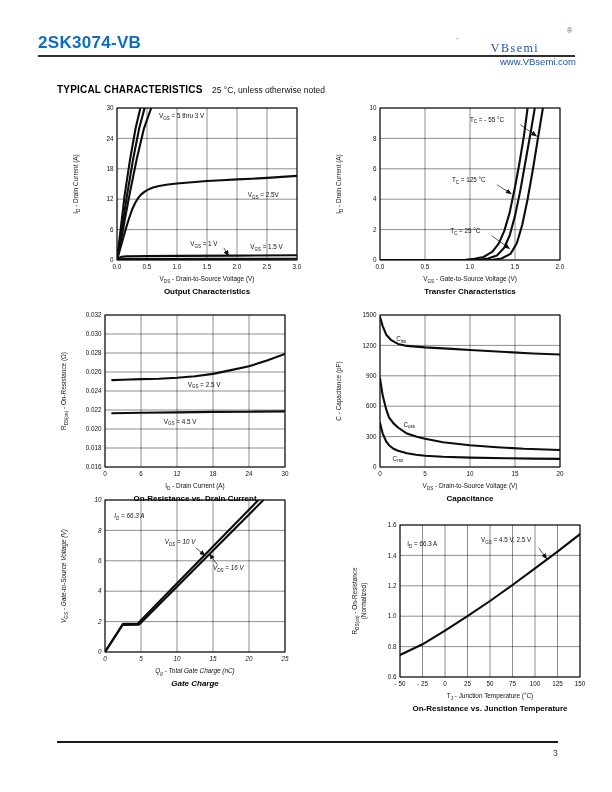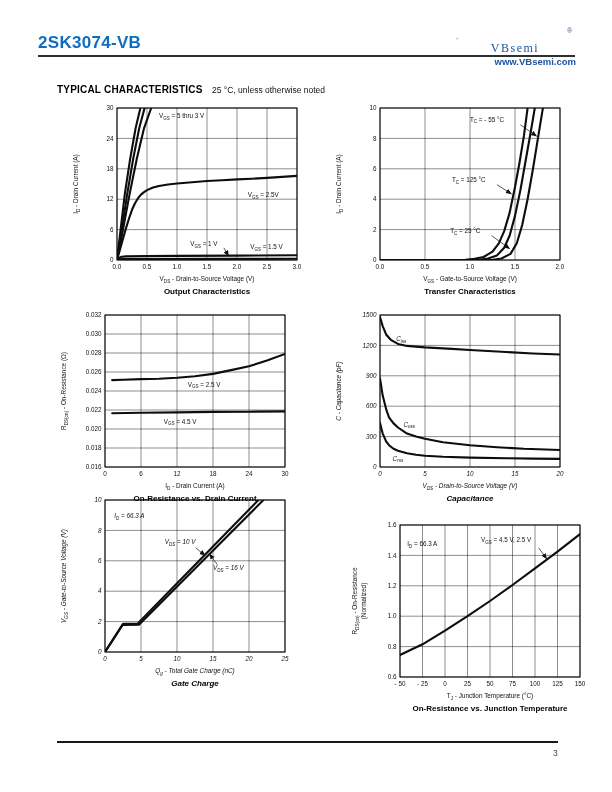--- a/index.html
+++ b/index.html
@@ -7,21 +7,21 @@
         font-family:"Liberation Sans",sans-serif;margin:0 auto;}
   .part-number{position:absolute;left:38px;top:33px;font-size:17px;font-weight:bold;
                color:#0f6dc0;letter-spacing:.3px;}
   .header-rule{position:absolute;left:38px;top:55px;width:537px;height:2px;background:#2f2f2f;}
   .logo{position:absolute;left:456px;top:24px;width:120px;color:#1d55a0;text-align:right;}
   .logo-row{display:flex;align-items:flex-end;justify-content:flex-end;gap:32px;}
   .logo-mark{width:46px;height:30px;display:block;}
   .logo-reg{font-size:6.5px;position:relative;top:-20px;left:-4px;color:#1d55a0;}
   .logo-name{font-family:"Liberation Serif",serif;font-size:12px;letter-spacing:1.5px;
              color:#1d55a0;position:relative;top:2px;}
-  .logo-url{font-size:9.5px;font-weight:bold;color:#1d55a0;margin-top:2px;}
+  .logo-url{font-size:9.5px;font-weight:normal;color:#1d55a0;margin-top:2px;}
   .section{position:absolute;left:57px;top:79px;text-align:center;}
   .section-title{font-size:10px;font-weight:bold;color:#000;letter-spacing:.2px;}
   .section-sub{font-size:8.5px;color:#111;margin-left:5px;}
   figure.chart{margin:0;position:absolute;width:252px;height:206px;}
   svg.plot{display:block;width:252px;height:206px;overflow:visible;}
   svg{font-family:"Liberation Sans",sans-serif;}
   .footer-rule{position:absolute;left:57px;top:741px;width:501px;height:1.6px;background:#1a1a1a;}
   .page-num{position:absolute;left:553px;top:748px;font-size:8.5px;color:#444;}
 </style>
 </head>
@@ -198,21 +198,21 @@
           <polyline points="59.2,73.1 70.0,72.8 88.0,72.1 106.0,71.7 124.0,70.7 142.0,69.3 160.0,66.9 178.0,63.1 196.0,59.3 214.0,53.6 232.0,46.9" fill="none" stroke="#0d0d0d" stroke-width="2.1" stroke-linejoin="round" stroke-linecap="round"></polyline>
           <polyline points="59.2,106.3 88.0,105.8 124.0,105.4 160.0,104.9 196.0,104.7 232.0,104.4" fill="none" stroke="#0d0d0d" stroke-width="2.1" stroke-linejoin="round" stroke-linecap="round"></polyline>
         </g>
         <text x="134.8" y="79.72500000000002" font-size="6.3" text-anchor="start" fill="#111"><tspan>V</tspan><tspan dy="1.7" font-size="4.536">GS</tspan><tspan dy="-1.7"> = 2.5 V</tspan></text>
         <text x="110.80000000000001" y="116.775" font-size="6.3" text-anchor="start" fill="#111"><tspan>V</tspan><tspan dy="1.7" font-size="4.536">GS</tspan><tspan dy="-1.7"> = 4.5 V</tspan></text>
         <text x="0" y="0" font-size="6.4" text-anchor="middle" fill="#111" transform="translate(13,84) rotate(-90)"><tspan>R</tspan><tspan dy="1.7" font-size="4.608">DS(on)</tspan><tspan dy="-1.7"> - On-Resistance (Ω)</tspan></text>
         <text x="142" y="181" font-size="6.4" text-anchor="middle" fill="#111"><tspan>I</tspan><tspan dy="1.7" font-size="4.608">D</tspan><tspan dy="-1.7"> - Drain Current (A)</tspan></text>
         <text x="142" y="194" font-size="8" text-anchor="middle" fill="#000" font-weight="bold"><tspan>On-Resistance vs. Drain Current</tspan></text>
       </svg>
   </figure>
-  <figure class="chart" style="left:328px;top:307px;font-style:italic;">
+  <figure class="chart" style="left:328px;top:307px;">
     <svg class="plot" viewBox="0 0 252 206">
         <defs>
           <marker id="arr3" markerWidth="7" markerHeight="7" refX="5.5" refY="2.5" orient="auto" markerUnits="userSpaceOnUse">
             <path d="M0,0 L6,2.5 L0,5 Z" fill="#111"></path>
           </marker>
           <clipPath id="clip3">
             <rect x="52" y="8" width="180" height="152"></rect>
           </clipPath>
         </defs>
         <line x1="52" y1="8" x2="52" y2="160" stroke="#000" stroke-width="0.45"></line>

